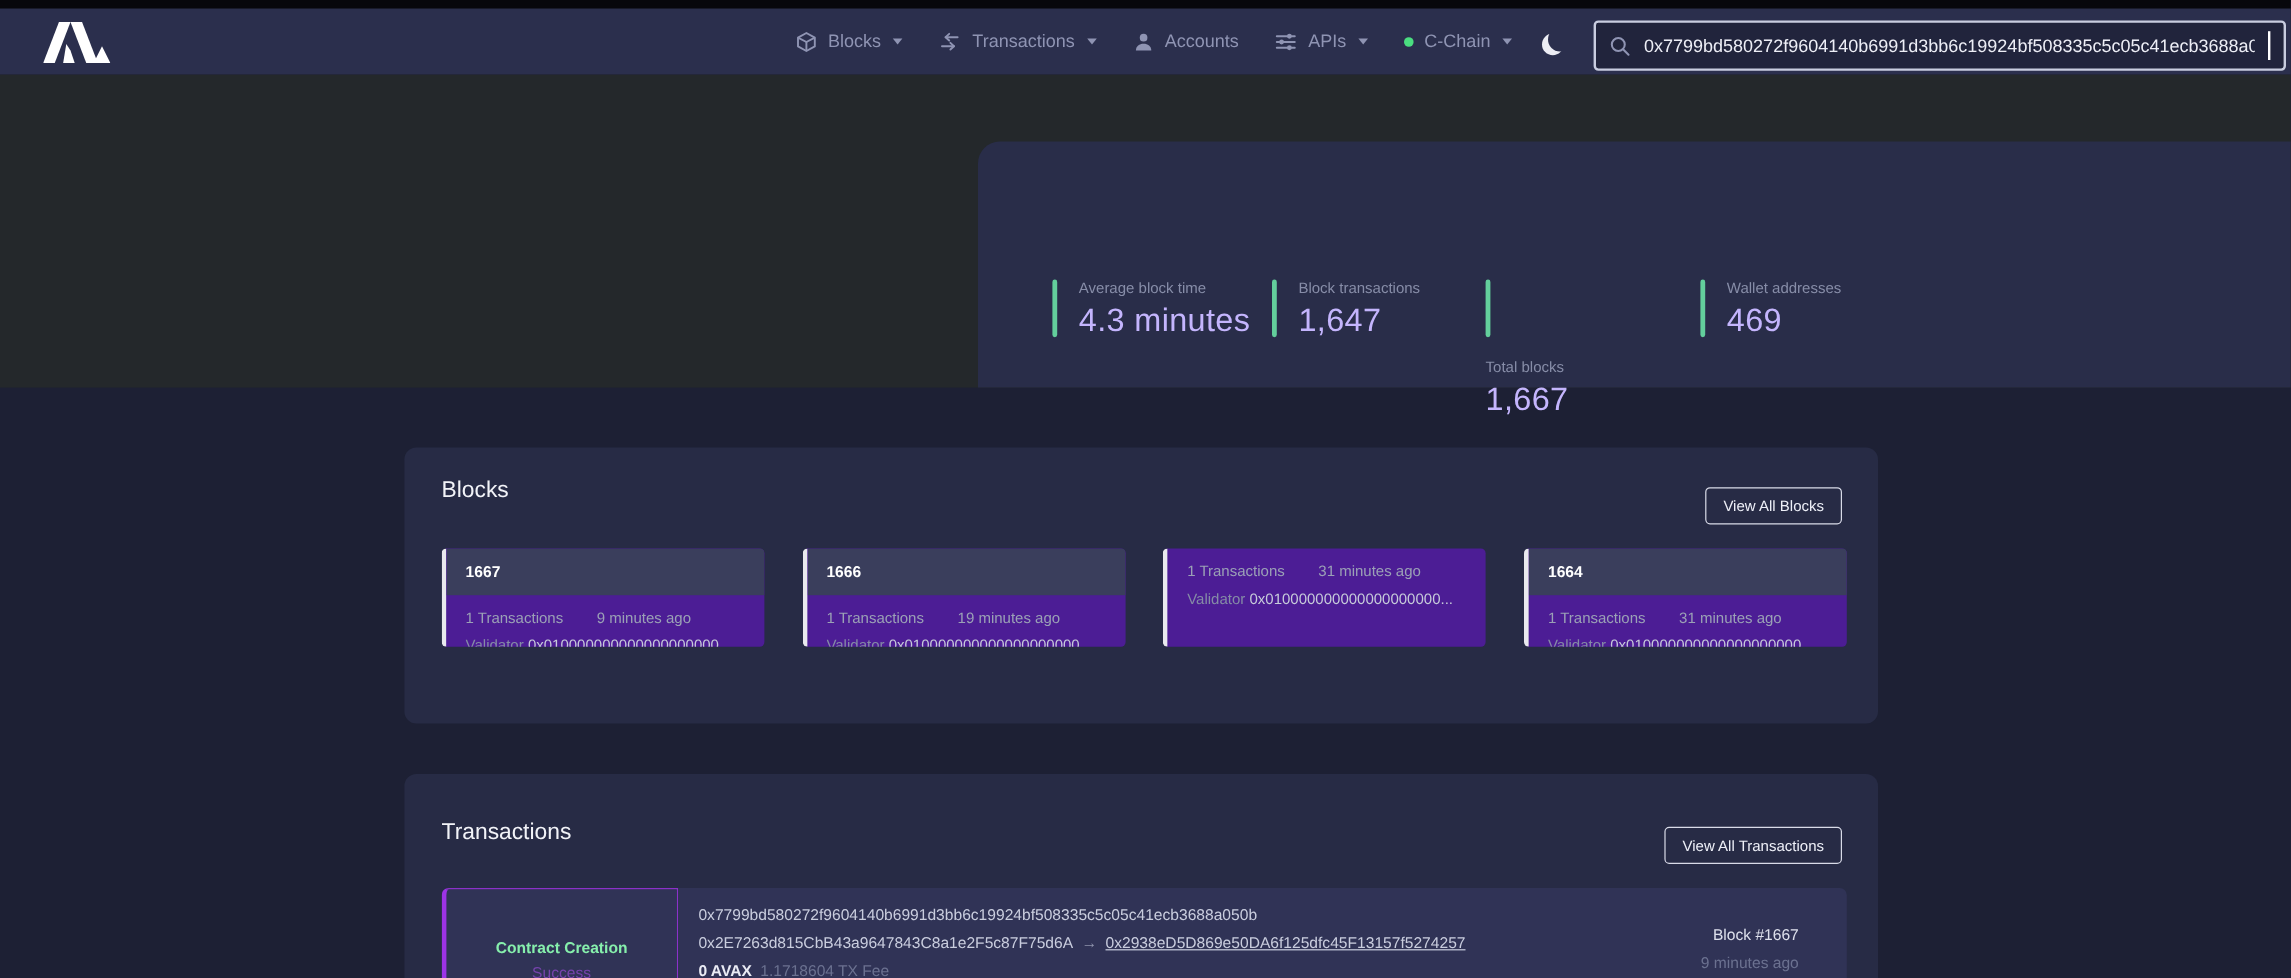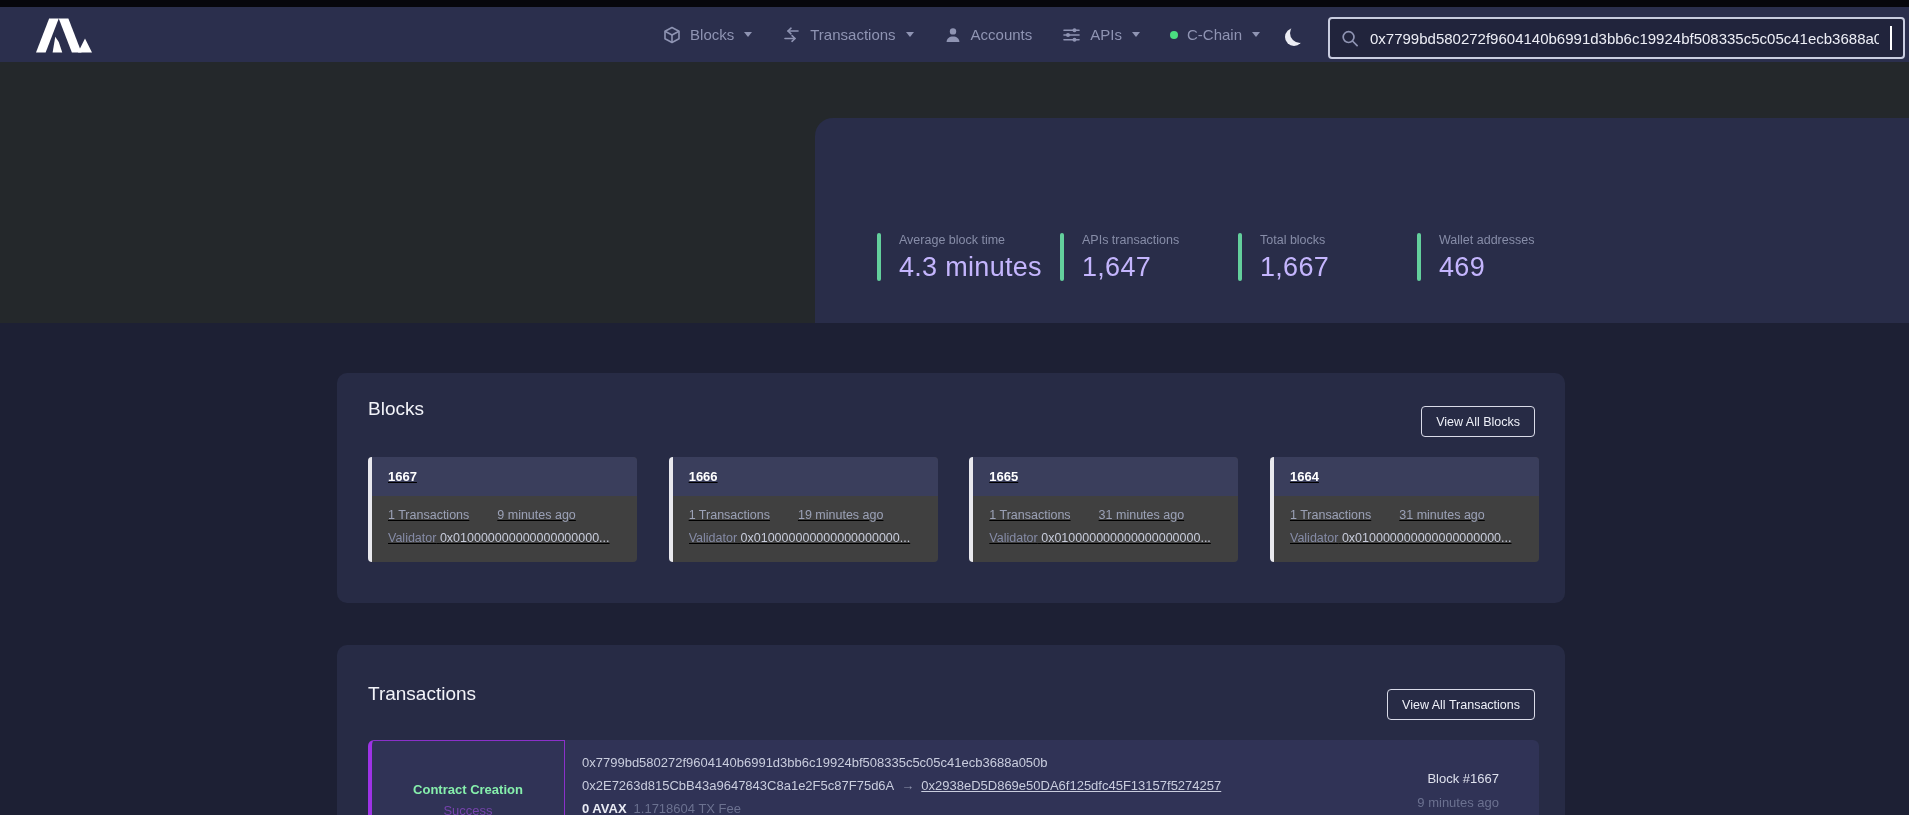--- a/index.html
+++ b/index.html
@@ -32,36 +32,36 @@
   .search-text { color:#edeef6; font-size:15px; white-space:nowrap; overflow:hidden; }
   .caret { width:2px; height:24px; background:#ffffff; flex:none; }
 
   
   .hero { position:absolute; top:62px; left:0; right:0; height:261px; background:#24282b; }
   .stats-panel { position:absolute; left:815px; top:56px; right:0; bottom:0; background:#292d49; border-top-left-radius:18px; }
   .stat { position:absolute; top:79px; display:flex; gap:18px;margin-top:36px; }
   .stat-bar { width:4px; height:48px; background:#63cf9c; border-radius:2px; flex:none; }
   .stat-label { font-size:12.5px; color:#878da8; }
   .stat-value { font-size:27px; color:#c4b5fd; margin-top:5px; letter-spacing:0.3px; }
-  .stat-1 { left:62px; } .stat-2 { left:245px; } .stat-3 { left:423px; } .stat-4 { left:602px; }
+  .stat-1 { left:62px; } .stat-2 { left:245px; } .stat-3 { left:423px;flex-direction:column; } .stat-4 { left:602px; }
 
   
   .section { position:absolute; left:337px; width:1228px; background:#272b45; border-radius:10px; }
   .section-blocks { top:373px; height:230px; }
   .section-transactions { top:645px; height:280px; }
   .section-title { position:absolute; left:31px; font-size:19px; color:#f2f3f8; font-weight:500; }
   .view-all-btn {
     position:absolute; right:30px; height:31px; padding:0 14px;
     background:transparent; border:1px solid #d9dbe8; border-radius:4px;
     color:#eef0f8; font-size:12.5px; font-family:inherit; cursor:pointer;
   }
 
   
   .block-cards { position:absolute; left:31px; top:84px; width:1171px; display:flex; justify-content:space-between; }
-  .block-card { width:269px; height:105px; border-radius:4px; overflow:hidden; border-left:4px solid #e9e9ee; background:#404040; cursor:pointer;text-decoration:underline; }
+  .block-card { width:269px; height:82px; border-radius:4px; overflow:hidden; border-left:4px solid #e9e9ee; background:#4c1d95; cursor:pointer; }
   .block-card-header { height:39px; background:#3a3e5c; display:flex; align-items:center; padding-left:16px; }
   .block-number { font-size:13px; font-weight:bold; color:#ffffff; }
   .block-card-body { padding:12px 12px 0 16px; font-size:12.5px; }
   .block-line1 { display:flex; gap:28px; color:#9ba1b6; white-space:nowrap; }
   .block-line2 { margin-top:9px; white-space:nowrap; overflow:hidden; }
   .validator-label { color:#858ba6; }
   .validator-addr { color:#c7cbda; }
 
   
   .tx-row { position:absolute; left:31px; top:95px; width:1171px; height:120px; background:#303356; border-radius:6px; }
@@ -166,21 +166,21 @@
       <div class="stat-bar"></div>
       <div>
         <div class="stat-label">Average block time</div>
         <div class="stat-value">4.3 minutes</div>
       </div>
     </div>
 
     <div class="stat stat-2">
       <div class="stat-bar"></div>
       <div>
-        <div class="stat-label">APIs transactions</div>
+        <div class="stat-label">Block transactions</div>
         <div class="stat-value">1,647</div>
       </div>
     </div>
 
     <div class="stat stat-3">
       <div class="stat-bar"></div>
       <div>
         <div class="stat-label">Total blocks</div>
         <div class="stat-value">1,667</div>
       </div>
@@ -229,23 +229,20 @@
           <span>19 minutes ago</span>
         </div>
         <div class="block-line2">
           <span class="validator-label">Validator</span>
           <span class="validator-addr">0x010000000000000000000...</span>
         </div>
       </div>
     </div>
 
     <div class="block-card">
-      <div class="block-card-header">
-        <span class="block-number">1665</span>
-      </div>
       <div class="block-card-body">
         <div class="block-line1">
           <span>1 Transactions</span>
           <span>31 minutes ago</span>
         </div>
         <div class="block-line2">
           <span class="validator-label">Validator</span>
           <span class="validator-addr">0x010000000000000000000...</span>
         </div>
       </div>

